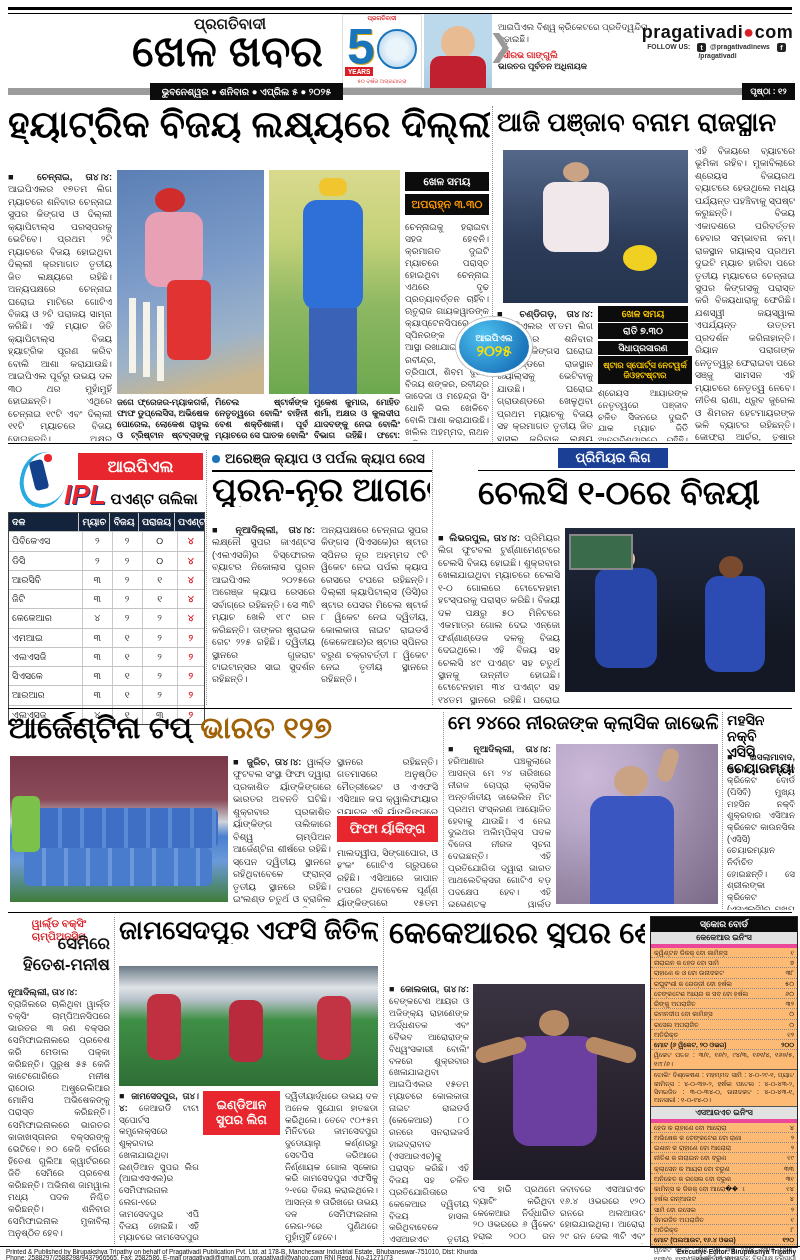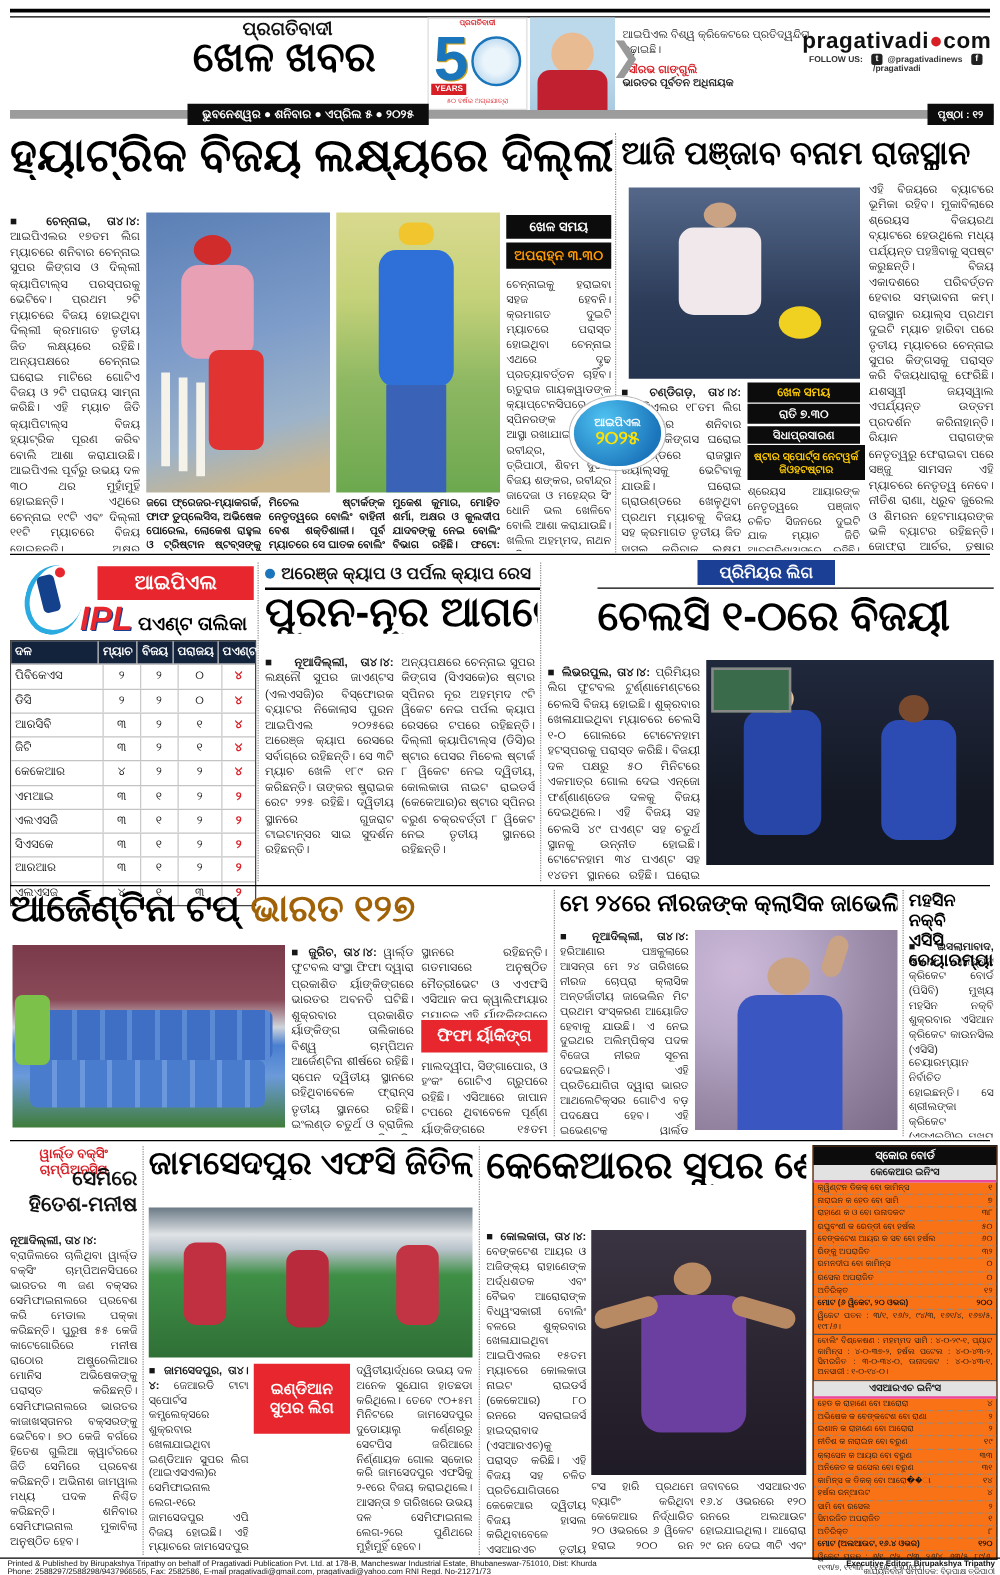--- a/index.html
+++ b/index.html
@@ -29,23 +29,23 @@
   .ipl-word{font-style:italic;font-weight:bold;font-size:27px;color:#e8262d;text-shadow:1px 1px 0 #1b3f94}
   .ipl-title{font-weight:bold;font-size:15px;color:#000}
   .tbl{position:absolute;left:0;top:64px;width:195px;border:1px solid #444;font-size:9.5px}
   .tblh{display:flex;background:#14233c;color:#fff;font-weight:bold}
   .tr{display:flex;border-top:1px solid #c3c3c3;background:#fff}
   .c{padding:2px 3px;border-left:1px solid #c9c9c9;text-align:center;line-height:1.5}
   .c:first-child{border-left:none;text-align:left}
   .ct{width:76px}.cm{width:26px}.cw{width:26px}.cl{width:32px}.cp{width:23px}
   .pts{color:#d81f26;font-weight:bold}
   
-  .sb{position:absolute;left:650px;top:916px;width:146px;height:330px;border:1px solid #222;background:#f97316}
+  .sb{position:absolute;left:650px;top:916px;width:146px;height:330px;border:1px solid #222;background:#fdba74}
   .sb-title{background:#0c0c0c;color:#fff;font-weight:bold;font-size:9px;text-align:center;padding:2px 0}
-  .sb-sub{background:#e2e2e2;font-weight:bold;font-size:8px;text-align:center;border-bottom:2px solid #ec4899;padding:1px 0}
+  .sb-sub{background:#e2e2e2;font-weight:bold;font-size:8px;text-align:center;border-bottom:4px solid #ec4899;padding:1px 0}
   .sb-row{display:flex;justify-content:space-between;font-size:6.6px;line-height:1.4;
           border-bottom:1px dotted #888;padding:0 3px}
   .sb-row:last-child{font-weight:bold}
   .sb-note{font-size:6.5px;line-height:1.3;text-align:justify;padding:1px 3px;border-bottom:1px solid #555}
   .redbox{background:#e8262d;color:#fff;font-weight:bold;text-align:center;display:flex;
           flex-direction:column;align-items:center;justify-content:center}
   .badge{position:absolute;left:456px;top:317px;width:70px;height:53px;border-radius:50%;
          background:radial-gradient(circle at 35% 30%,#4fc3f1,#1b75bb 75%);border:3px solid #fff;
          box-shadow:0 0 0 1px #bbb;display:flex;flex-direction:column;align-items:center;justify-content:center;z-index:5}
   .badge .b1{color:#fff;font-weight:bold;font-size:9px;line-height:1}
@@ -54,21 +54,21 @@
 </style>
 </head>
 <body>
 
 <div id="page">
 
   <div class="rule" style="left:8px;top:7px;width:784px;height:3px"></div>
   <div class="rule" style="left:8px;top:13px;width:784px;height:1px"></div>
 
   <div class="abs" style="left:115px;top:15px;width:230px;text-align:center;font-weight:bold;font-size:15px">ପ୍ରଗତିବାଦୀ</div>
-  <div class="abs hl" style="left:100px;top:29px;width:255px;font-size:33px;text-align:center">ଖେଳ ଖବର</div>
+  <div class="abs hl" style="left:100px;top:29px;width:255px;font-size:43px;text-align:center">ଖେଳ ଖବର</div>
 
   <div class="abs" style="left:342px;top:14px;width:78px;height:72px;border:1px solid #ddd;overflow:hidden">
     <div style="font-size:6px;color:#d81f26;font-weight:bold;text-align:center">ପ୍ରଗତିବାଦୀ</div>
     <div style="position:absolute;left:4px;top:7px;font-size:50px;font-weight:bold;color:#1b75bb;line-height:1;text-shadow:1px 1px 0 #d6a516">5</div>
     <div style="position:absolute;left:34px;top:14px;width:36px;height:36px;border-radius:50%;border:2px solid #1b75bb;background:radial-gradient(circle,#eaf4fb 40%,#9fc9e8)"></div>
     <div style="position:absolute;left:2px;top:52px;background:#d81f26;color:#fff;font-size:6.5px;font-weight:bold;padding:1px 3px">YEARS</div>
     <div style="position:absolute;left:2px;top:63px;width:74px;font-size:5.5px;color:#d81f26;text-align:center">୫୦ ବର୍ଷର ଅଗ୍ରଯାତ୍ରା</div>
   </div>
 
   <div class="photo" style="left:424px;top:14px;width:68px;height:78px;
@@ -352,21 +352,21 @@
   <div class="photo" style="left:119px;top:966px;width:259px;height:120px;
        background:linear-gradient(#6b7a86 0%,#dfe3e6 18%,#b8c2ca 28%,#3f8f46 45%,#2f6f36 100%)">
     <div style="position:absolute;left:28px;top:28px;width:34px;height:66px;border-radius:10px;background:#c03040"></div>
     <div style="position:absolute;left:110px;top:34px;width:34px;height:62px;border-radius:10px;background:#b82a3c"></div>
     <div style="position:absolute;left:198px;top:30px;width:34px;height:64px;border-radius:10px;background:#c23444"></div>
   </div>
   <div class="abs just" style="left:119px;top:1091px;width:80px;height:153px;font-size:8.8px">
     <span class="dl">■ ଜାମସେଦପୁର, ତା୪।୪:</span>
     <span>ଜେଆରଡି ଟାଟା ସ୍ପୋର୍ଟସ କମ୍ପ୍ଲେକ୍ସରେ ଶୁକ୍ରବାର ଖେଳାଯାଇଥିବା ଇଣ୍ଡିଆନ ସୁପର ଲିଗ (ଆଇଏସଏଲ)ର ସେମିଫାଇନାଲ ଲେଗ-୧ରେ ଜାମସେଦପୁର ଏପି ବିଜୟ ହୋଇଛି। ଏହି ମ୍ୟାଚରେ ଜାମସେଦପୁର ଏଫସି ୨-୧ ଗୋଲରେ ମୋହନ ବାଗାନକୁ ପରାସ୍ତ କରିଛି। ମ୍ୟାଚର ୨୪ତମ ମିନିଟରେ ଜାଭିୟର ସିଭେରିଓ ଗୋଲ ସ୍କୋର କରି ଜାମସେଦପୁରକୁ ୧-୦ରେ ଅଗ୍ରଣୀ କରାଇଥିଲେ। ୩୭ତମ ମିନିଟରେ ମୋହନ ବାଗାନ ଗୋଲ ପରିଶୋଧ କରିଥିଲା।</span>
   </div>
-  <div class="abs redbox" style="left:203px;top:1091px;width:77px;height:56px;font-size:12.5px;line-height:1.2">
+  <div class="abs redbox" style="left:203px;top:1091px;width:77px;height:44px;font-size:12.5px;line-height:1.2">
     <span>ଇଣ୍ଡିଆନ</span>
     <span>ସୁପର ଲିଗ</span>
   </div>
   <div class="abs just" style="left:285px;top:1091px;width:93px;height:153px;font-size:8.8px">ଦ୍ୱିତୀୟାର୍ଦ୍ଧରେ ଉଭୟ ଦଳ ଅନେକ ସୁଯୋଗ ହାତଛଡା କରିଥିଲେ। ତେବେ ୯୦+୫ମ ମିନିଟରେ ଜାମସେଦପୁର ଦୁଡୋୟାଲୁ କର୍ଣ୍ଣରରୁ ସେଟପିସ ଜରିଆରେ ନିର୍ଣ୍ଣାୟକ ଗୋଲ ସ୍କୋର କରି ଜାମସେଦପୁର ଏଫସିକୁ ୨-୧ରେ ବିଜୟ କରାଇଥିଲେ। ଆସନ୍ତା ୭ ତାରିଖରେ ଉଭୟ ଦଳ ସେମିଫାଇନାଲ ଲେଗ-୨ରେ ପୁଣିଥରେ ମୁହାଁମୁହିଁ ହେବେ।</div>
 
   <div class="dotv" style="left:383px;top:917px;height:327px"></div>
 
   <div class="abs hl" style="left:389px;top:917px;width:256px;font-size:30px">କେକେଆରର ସୁପର ଶୋ</div>
   <div class="abs just" style="left:389px;top:984px;width:80px;height:260px;font-size:8.9px">
     <span class="dl">■ କୋଲକାତା, ତା୪।୪:</span>

